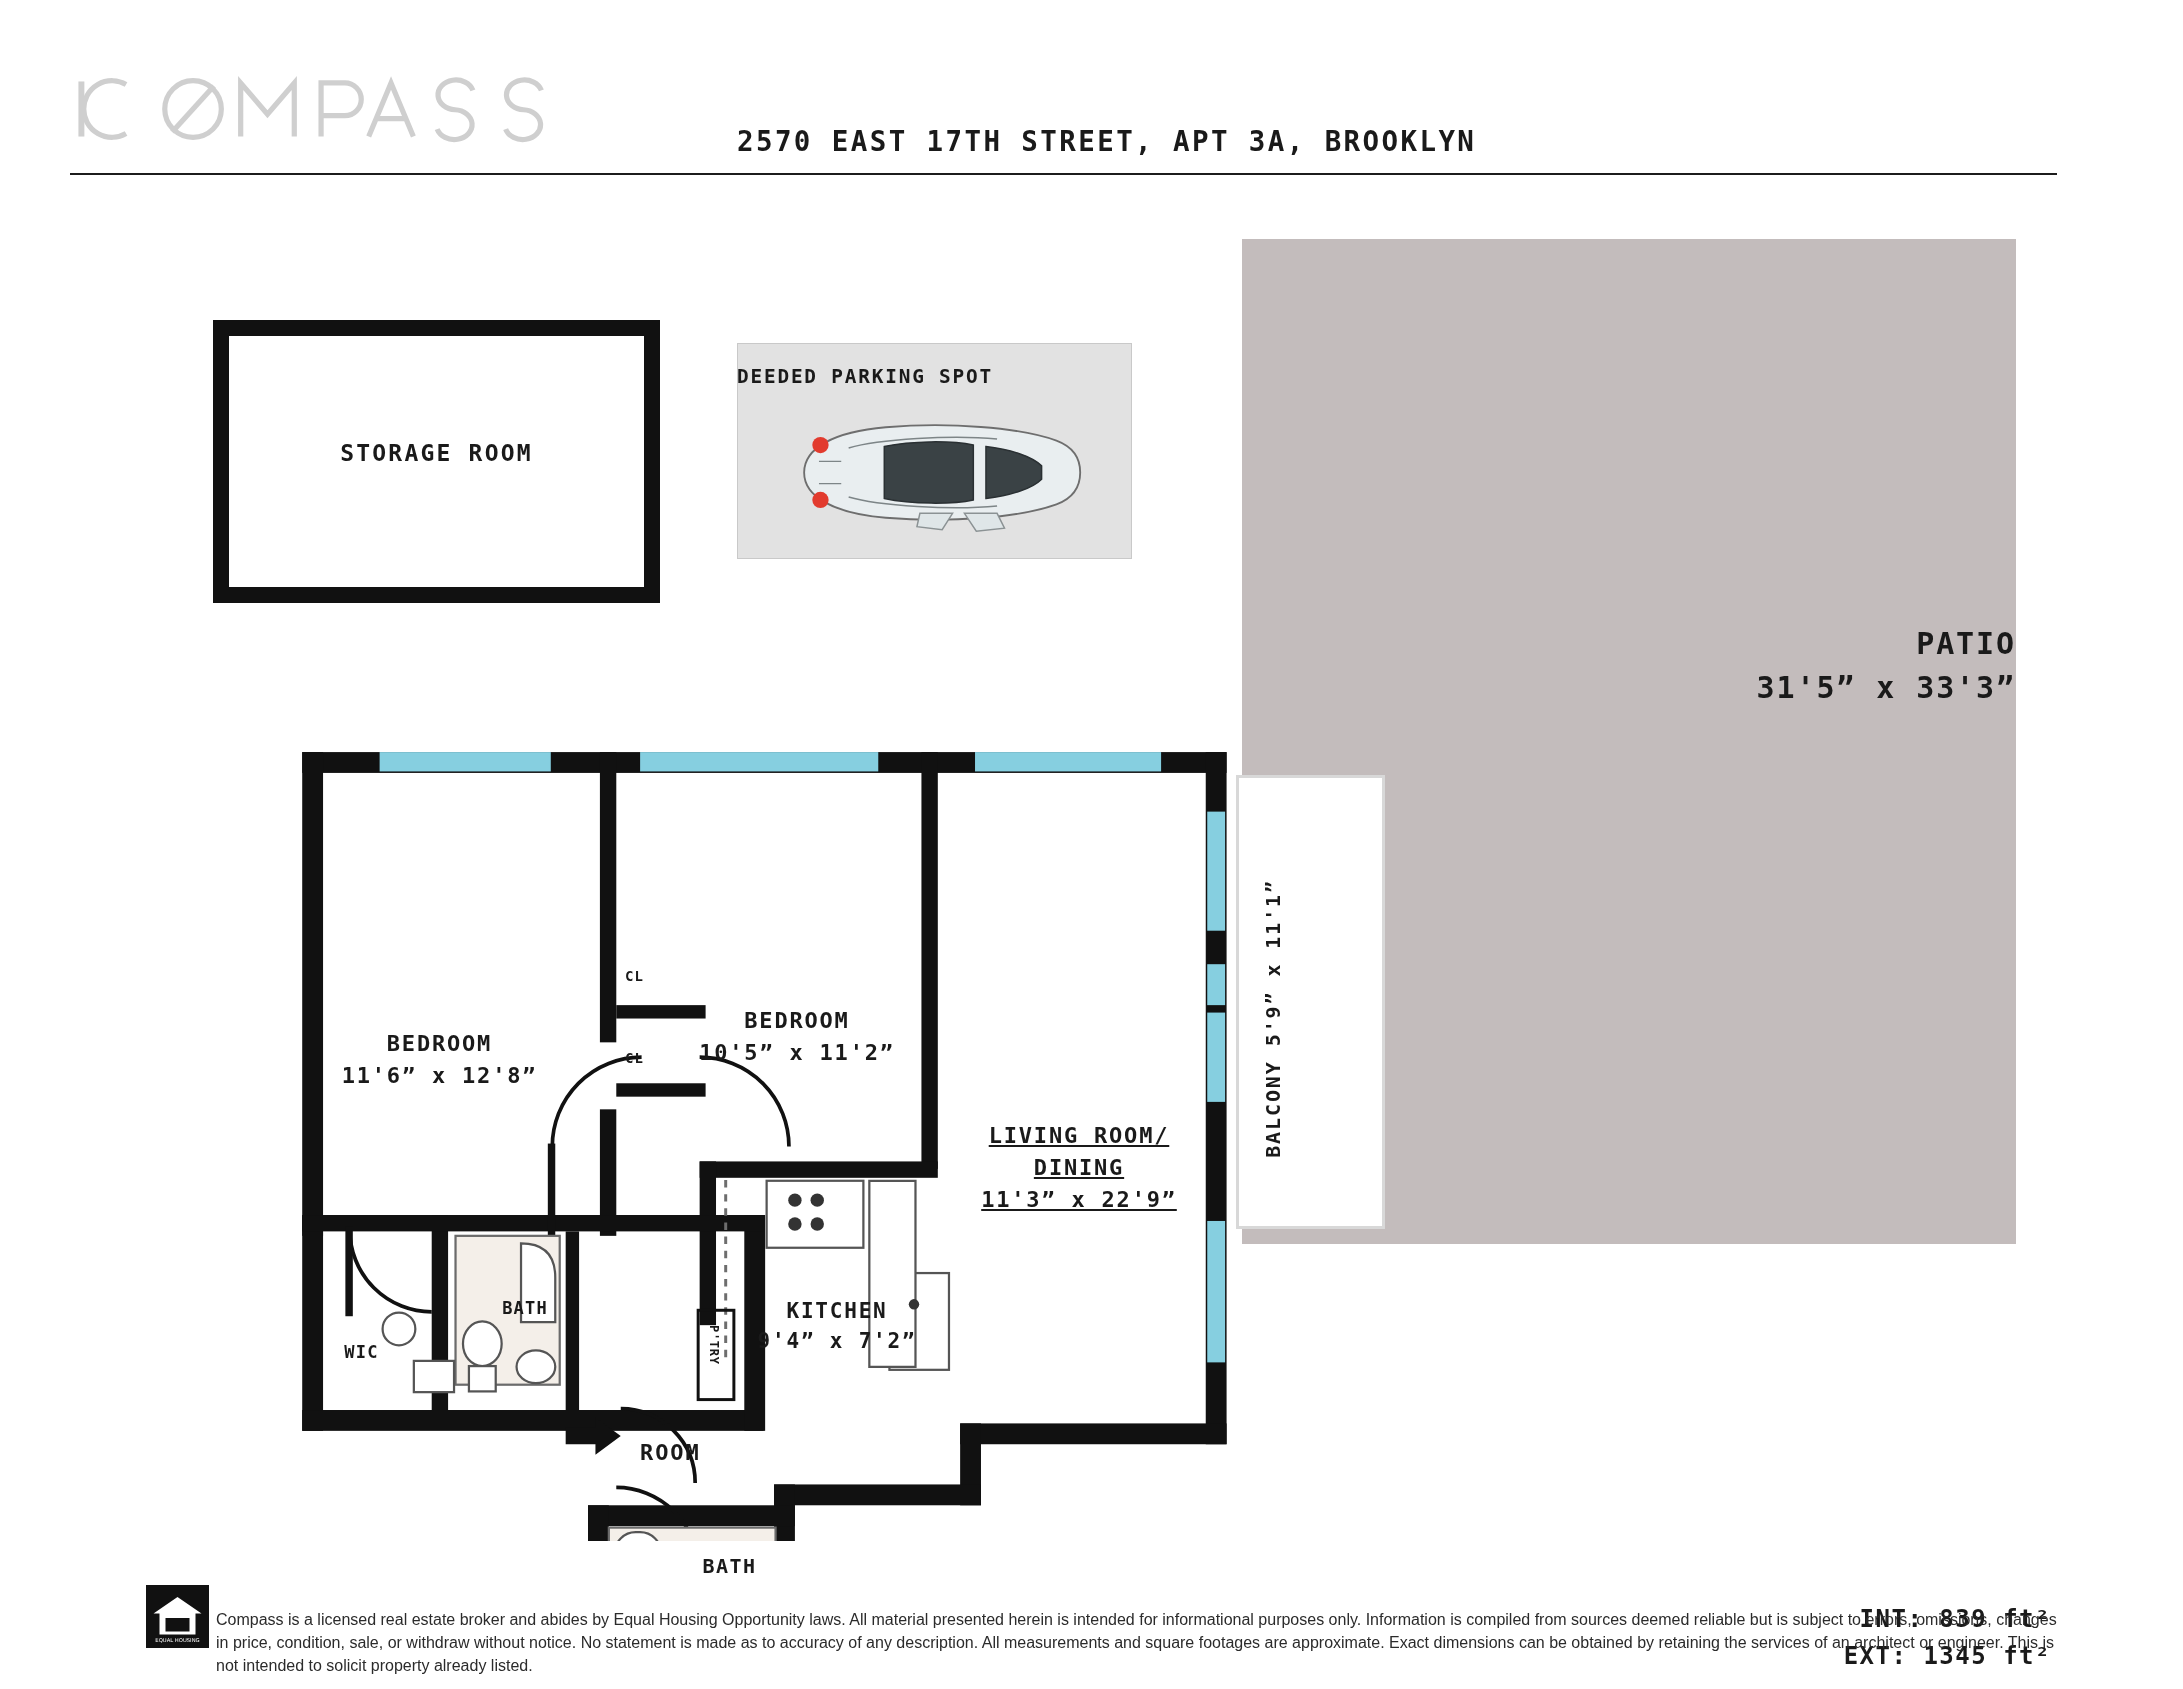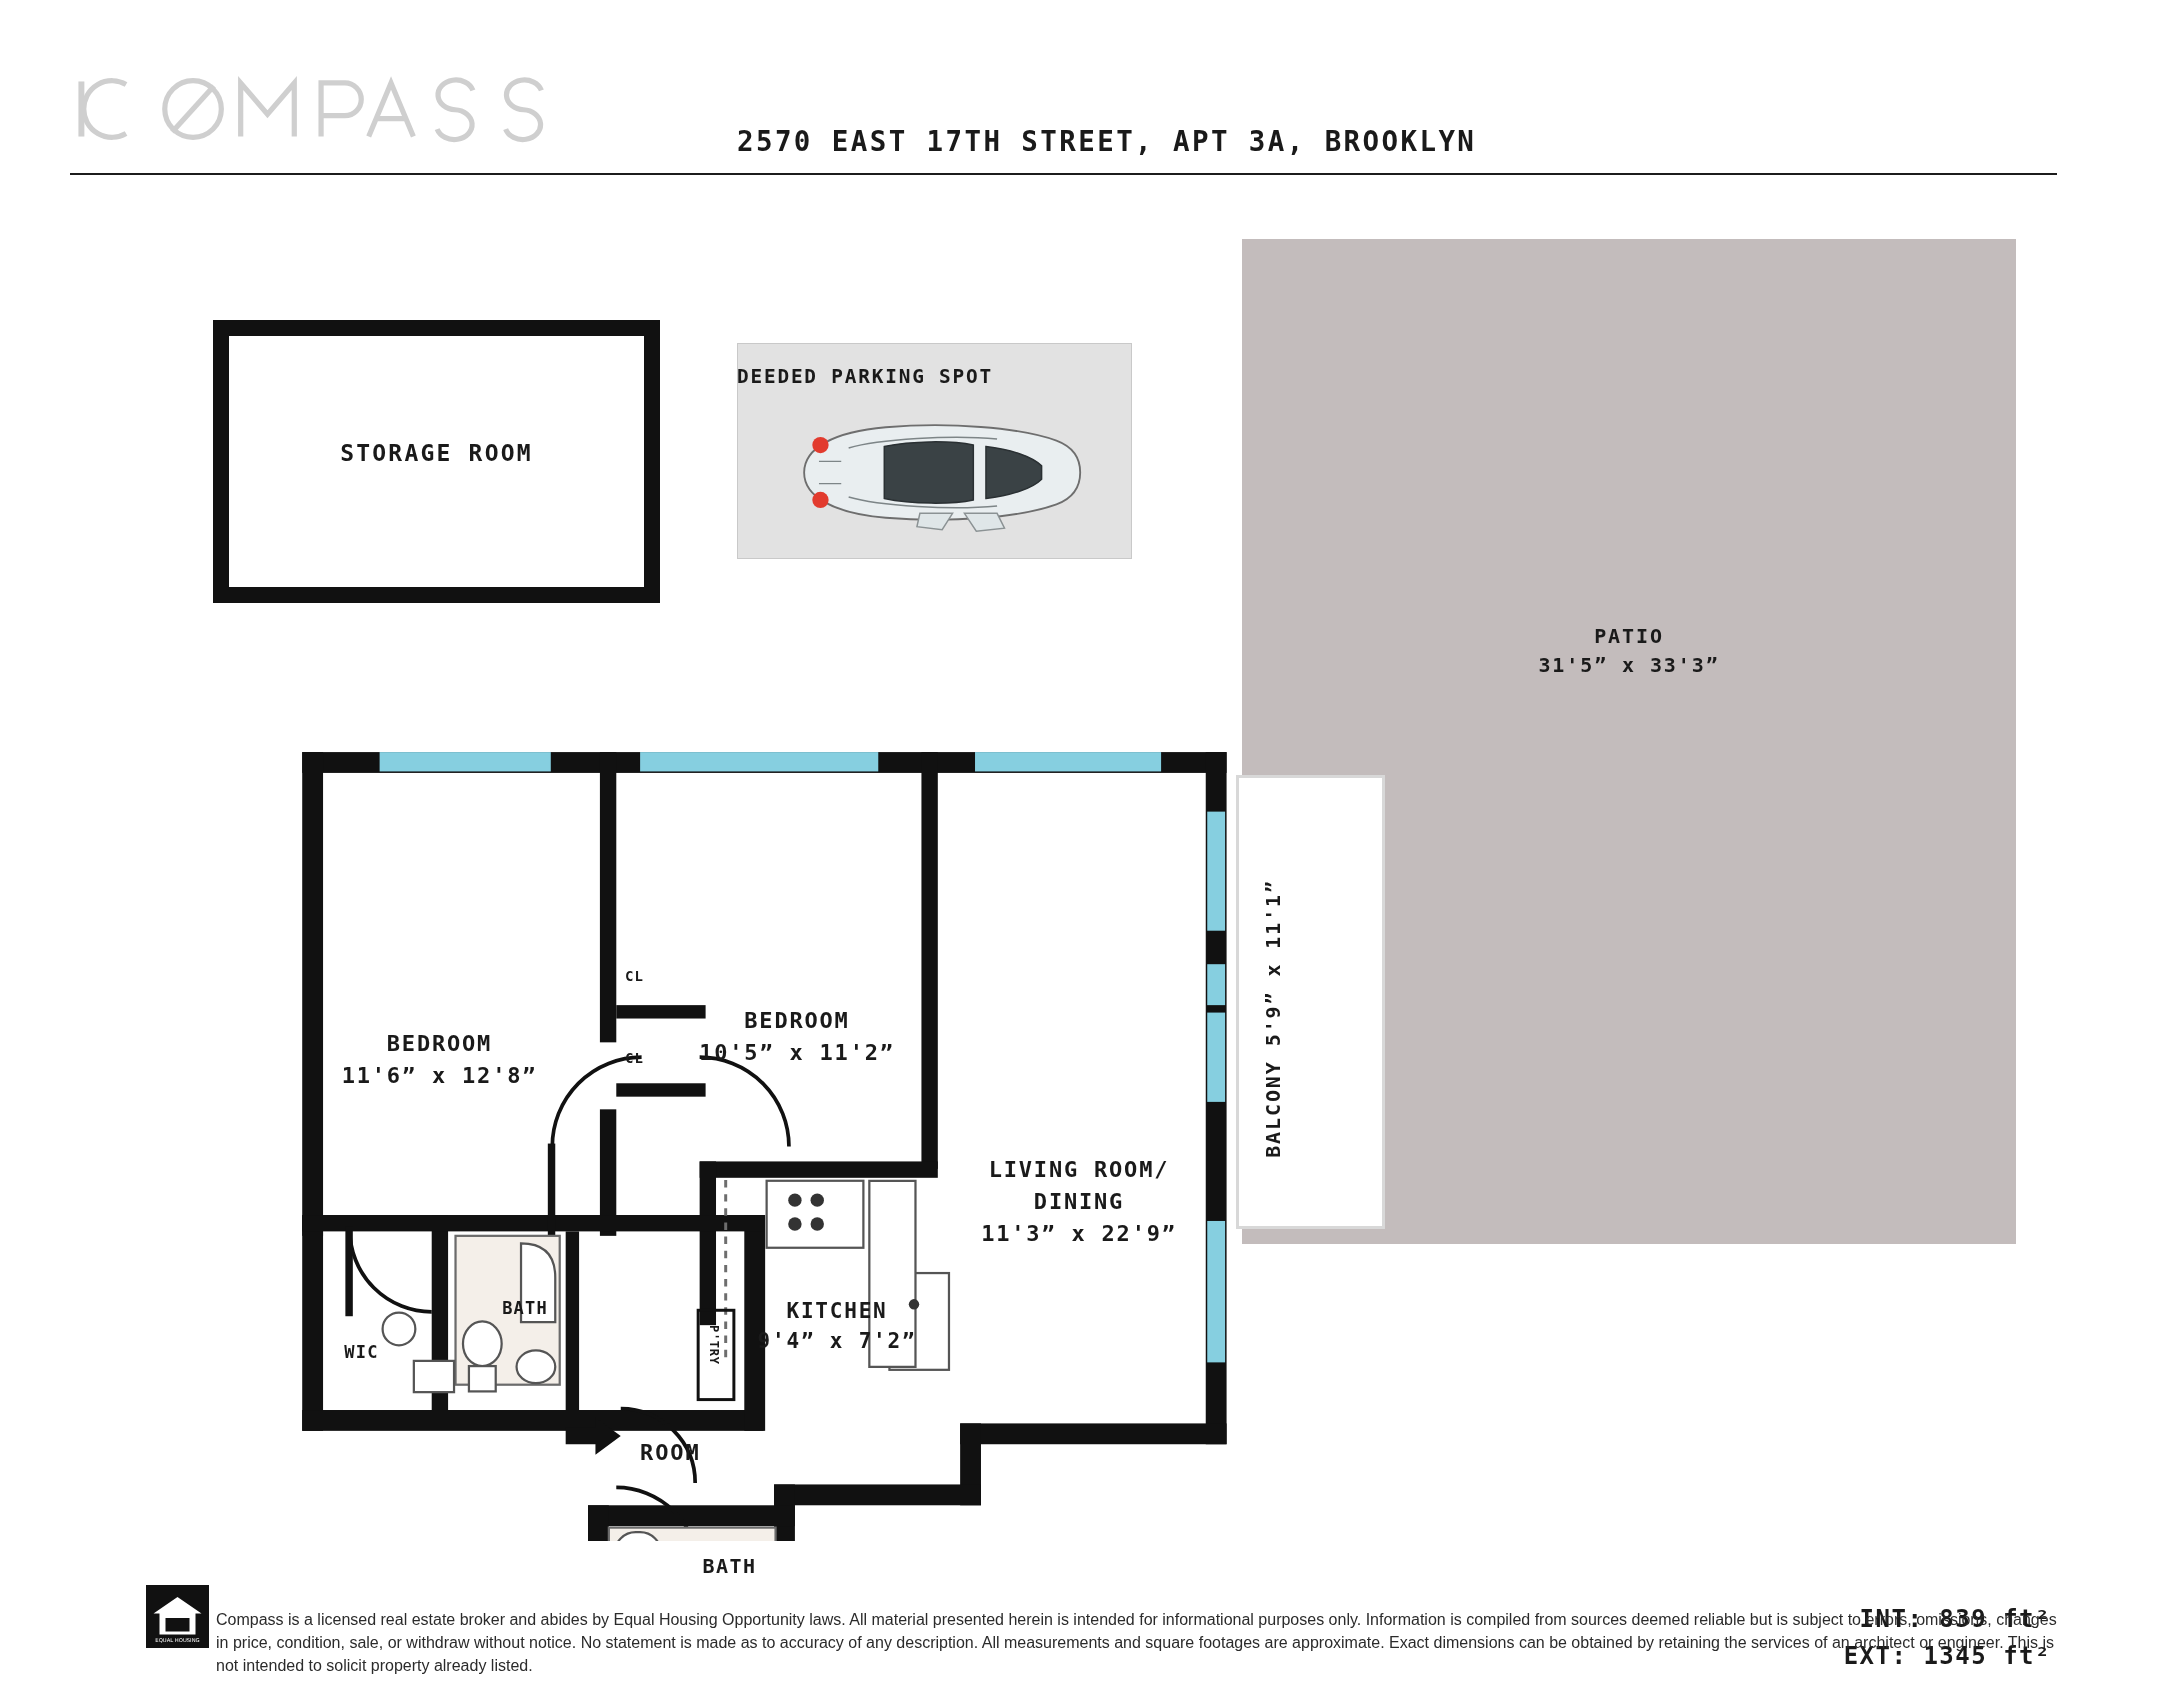--- a/index.html
+++ b/index.html
@@ -19,35 +19,35 @@
   #storage{position:absolute;left:213px;top:141px;width:447px;height:283px;border:16.4px solid #111;background:#fff;box-sizing:border-box;}
   #storage-label{position:absolute;left:213px;top:261px;width:447px;text-align:center;font-size:23px;letter-spacing:2.2px;font-weight:700;}
 
   
   #parking{position:absolute;left:737px;top:164px;width:395px;height:216px;background:#e2e2e2;border:1.5px solid #c9c9c9;box-sizing:border-box;}
   #parking-label{position:absolute;left:737px;top:186px;width:447px;font-size:19.4px;letter-spacing:1.8px;font-weight:700;}
   #car{position:absolute;left:774px;top:223px;width:320px;height:141px;}
 
   
   #patio{position:absolute;left:1242px;top:60px;width:774px;height:1005px;background:#c3bcbc;}
-  #patio-label{position:absolute;left:1242px;top:443px;width:774px;text-align:center;font-size:20px;letter-spacing:1.9px;font-weight:700;line-height:1.45;}
+  #patio-label{position:absolute;left:1242px;top:443px;width:774px;text-align:right;font-size:30px;letter-spacing:1.9px;font-weight:700;line-height:1.45;}
 
   
   #balcony{position:absolute;left:1236px;top:596px;width:149px;height:454px;background:#ffffff;border:3.7px solid #d8d8d8;box-sizing:border-box;}
   #balcony-label{position:absolute;left:1258px;top:700px;width:112px;font-size:20px;letter-spacing:1.9px;font-weight:700;
       writing-mode:vertical-rl;transform:rotate(180deg);text-align:center;line-height:1.5;}
 
   
   #apt{position:absolute;left:0;top:0;width:2183px;height:1362px;}
 
   
   .rlabel{position:absolute;text-align:center;font-weight:700;letter-spacing:1.8px;line-height:1.45;}
   #lbl-bed1{left:298px;top:849px;width:283px;font-size:22px;}
   #lbl-bed2{left:648px;top:826px;width:298px;font-size:22px;}
-  #lbl-living{left:930px;top:975px;width:298px;font-size:22px;}
+  #lbl-living{left:930px;top:941px;width:298px;font-size:22px;text-decoration:underline;}
   #lbl-kitchen{left:729px;top:1117px;width:216px;font-size:21px;}
   #lbl-bath1{left:469px;top:1117px;width:112px;font-size:17px;letter-spacing:1.2px;}
   #lbl-wic{left:313px;top:1161px;width:97px;font-size:17px;letter-spacing:1.2px;}
   #lbl-bath2{left:670px;top:1373px;width:119px;font-size:20px;letter-spacing:1.5px;}
   #lbl-entry{left:640px;top:1258px;width:164px;font-size:22px;letter-spacing:1.9px;text-align:left;}
   .cl{position:absolute;font-size:14px;font-weight:700;letter-spacing:1px;}
   #cl1{left:625px;top:789px;}
   #cl2{left:625px;top:871px;}
   #ptry{position:absolute;left:707px;top:1146px;font-size:12px;font-weight:700;letter-spacing:0.7px;
       writing-mode:vertical-rl;}

